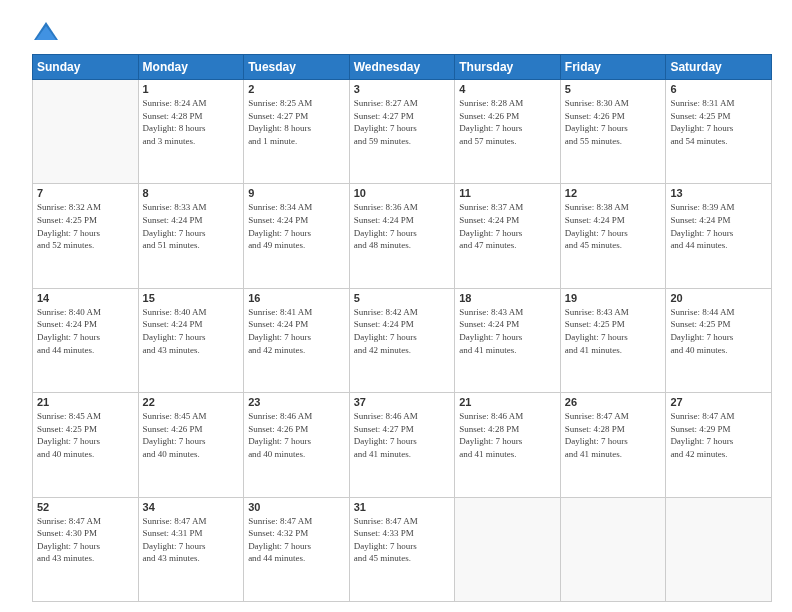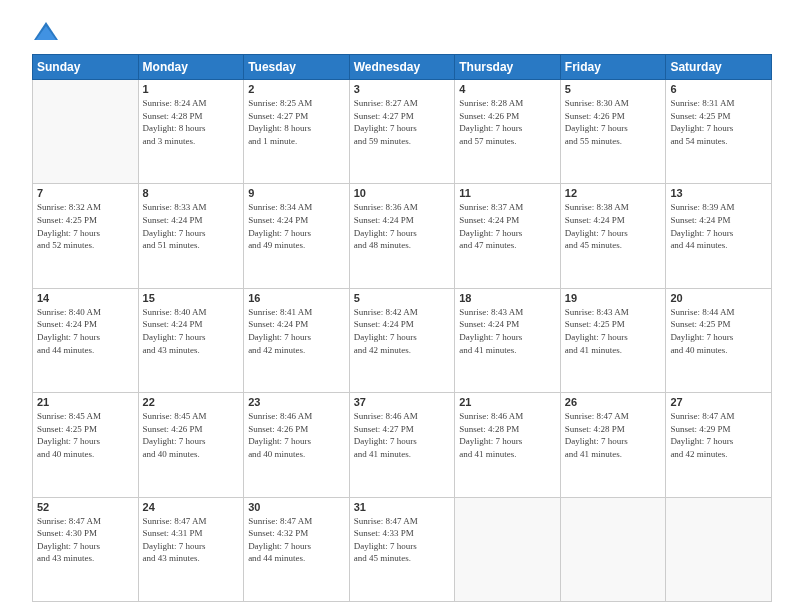--- a/index.html
+++ b/index.html
@@ -253,21 +253,21 @@
             <span class="day-number">27</span>
             <div class="day-info">Sunrise: 8:47 AM<br>Sunset: 4:29 PM<br>Daylight: 7 hours<br>and 42 minutes.</div>
           </td>
         </tr>
         <tr>
           <td>
             <span class="day-number">52</span>
             <div class="day-info">Sunrise: 8:47 AM<br>Sunset: 4:30 PM<br>Daylight: 7 hours<br>and 43 minutes.</div>
           </td>
           <td>
-            <span class="day-number">24</span>
+            <span class="day-number">34</span>
             <div class="day-info">Sunrise: 8:47 AM<br>Sunset: 4:31 PM<br>Daylight: 7 hours<br>and 43 minutes.</div>
           </td>
           <td>
             <span class="day-number">30</span>
             <div class="day-info">Sunrise: 8:47 AM<br>Sunset: 4:32 PM<br>Daylight: 7 hours<br>and 44 minutes.</div>
           </td>
           <td>
             <span class="day-number">31</span>
             <div class="day-info">Sunrise: 8:47 AM<br>Sunset: 4:33 PM<br>Daylight: 7 hours<br>and 45 minutes.</div>
           </td>

